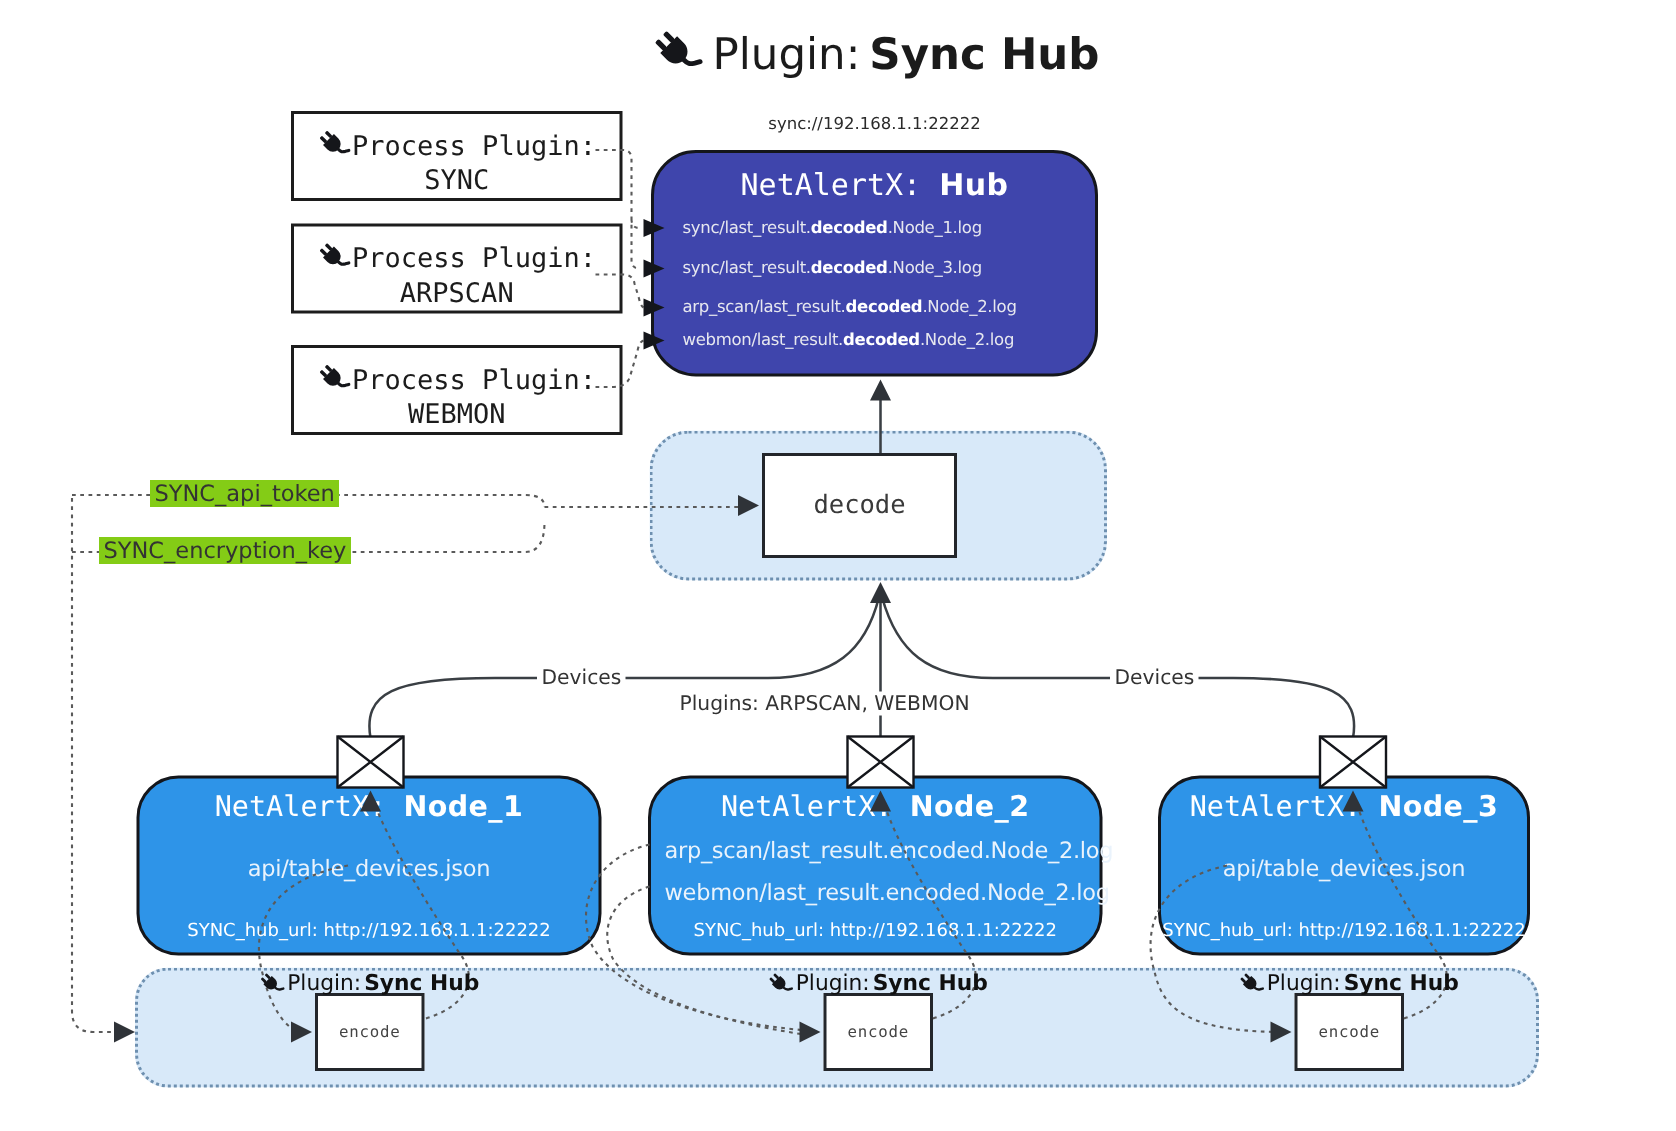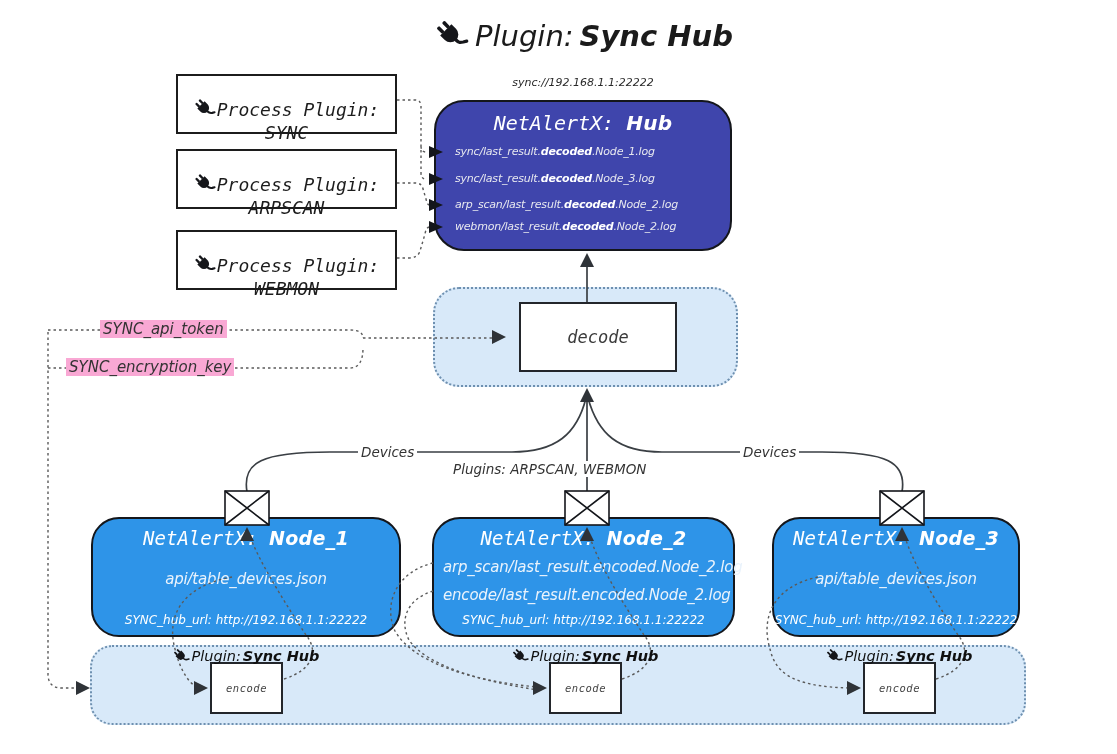--- a/index.html
+++ b/index.html
@@ -1,59 +1,59 @@
 <!DOCTYPE html>
 <html><head>
 <meta charset="utf-8">
 <style>
   html,body{margin:0;padding:0;background:#fff;}
   .canvas{position:relative;width:1117px;height:754px;background:#fff;overflow:hidden;
-          font-family:"DejaVu Sans","Liberation Sans",sans-serif;color:#1c1c1c;font-style:italic;}
+          font-family:"DejaVu Sans","Liberation Sans",sans-serif;color:#1c1c1c;}
   .abs{position:absolute;box-sizing:border-box;}
 
   
   .title-row{left:414px;top:14px;width:340px;height:44px;display:flex;align-items:center;justify-content:center;gap:6px;
              font-size:29px;color:#1b1b1b;}
   .title-row b{font-weight:700;}
 
   
-  .pbox{left:176px;width:221px;height:60px;background:#fff;border:2px solid #1c1c1c;
-        font-family:"DejaVu Sans Mono","Liberation Mono",monospace;font-size:18px;color:#1c1c1c;padding-top:20px;}
+  .pbox{left:194px;width:221px;height:60px;background:#fff;border:2px solid #1c1c1c;
+        font-family:"DejaVu Sans Mono","Liberation Mono",monospace;font-size:18px;color:#1c1c1c;padding-top:8px;}
   .pbox .row{display:flex;align-items:center;justify-content:center;gap:1px;height:26px;}
   .pbox .pname{text-align:center;height:24px;}
 
   
   .hub-url{left:434px;top:76px;width:298px;text-align:center;font-size:11px;color:#2a2a2a;}
   .hub{left:434px;top:100px;width:298px;height:151px;background:#3f45ac;border:2.5px solid #14161b;border-radius:30px;color:#fff;}
   .hub-title{text-align:center;margin-top:9px;font-family:"DejaVu Sans Mono","Liberation Mono",monospace;font-size:20px;}
   .hub-title b,.node-title b{font-family:"DejaVu Sans","Liberation Sans",sans-serif;font-weight:700;letter-spacing:.3px;}
   .hub-log{position:absolute;left:19px;font-size:11px;color:#e7e8ef;white-space:nowrap;letter-spacing:-0.2px;}
   .hub-log b{color:#fff;font-weight:700;}
 
   
   .bandbox{background:#d8e9f9;border:2px dotted #6e90b0;}
   .decodeband{left:433px;top:287px;width:305px;height:100px;border-radius:26px;}
   .encband{left:90px;top:645px;width:936px;height:80px;border-radius:22px;}
 
   
   .whitebox{background:#fff;border:2px solid #23262b;display:flex;align-items:center;justify-content:center;
             font-family:"DejaVu Sans Mono","Liberation Mono",monospace;color:#3a3a3a;}
-  .decode{left:519px;top:302px;width:158px;height:70px;font-size:17px;}
+  .decode{left:508px;top:302px;width:130px;height:70px;font-size:17px;}
   .encode{top:662px;width:73px;height:52px;font-size:10.5px;letter-spacing:.5px;color:#444;}
 
   
   .node{top:517px;height:120px;background:#2e94e8;border:2.5px solid #14161b;border-radius:28px;color:#fff;}
   .node-title{text-align:center;margin-top:8px;font-family:"DejaVu Sans Mono","Liberation Mono",monospace;font-size:19px;}
   .node-file{position:absolute;font-size:15px;color:#eaf3fc;white-space:nowrap;letter-spacing:-0.2px;}
   .node-file.center{width:100%;text-align:center;}
   .node-url{position:absolute;bottom:8px;width:100%;text-align:center;font-size:12px;color:#fff;margin-top:48px;}
 
   
   .flabel{position:absolute;background:#fff;color:#333;font-size:13.5px;padding:0 3px;z-index:6;white-space:nowrap;}
-  .cfglabel{position:absolute;background:#f9a8d4;color:#333;font-size:15px;padding:0 3px;z-index:6;white-space:nowrap;}
+  .cfglabel{position:absolute;background:#84cc16;color:#333;font-size:15px;padding:0 3px;z-index:6;white-space:nowrap;}
 
   
   .enclabel{position:absolute;top:647px;height:18px;display:flex;align-items:center;justify-content:center;
             font-size:14.5px;color:#101010;gap:2px;z-index:6;white-space:nowrap;}
   .enclabel b{font-weight:700;}
 
   svg.overlay{position:absolute;left:0;top:0;z-index:5;pointer-events:none;}
   .plug{width:22px;height:22px;flex:0 0 auto;}
   .plug.big{width:34px;height:34px;}
   .plug.small{width:17px;height:17px;}
@@ -136,21 +136,21 @@
       <span>NetAlertX: </span><b>Node_1</b>
     </div>
     <div class="node-file center" style="top:51px">api/table_devices.json</div>
     <div class="node-url">SYNC_hub_url: http://192.168.1.1:22222</div>
   </div>
   <div class="abs node" style="left:432px;width:303px">
     <div class="node-title">
       <span>NetAlertX: </span><b>Node_2</b>
     </div>
     <div class="node-file" style="left:9px;top:39px">arp_scan/last_result.encoded.Node_2.log</div>
-    <div class="node-file" style="left:9px;top:67px">encode/last_result.encoded.Node_2.log</div>
+    <div class="node-file" style="left:9px;top:67px">webmon/last_result.encoded.Node_2.log</div>
     <div class="node-url">SYNC_hub_url: http://192.168.1.1:22222</div>
   </div>
   <div class="abs node" style="left:772px;width:248px">
     <div class="node-title">
       <span>NetAlertX: </span><b>Node_3</b>
     </div>
     <div class="node-file center" style="top:51px">api/table_devices.json</div>
     <div class="node-url">SYNC_hub_url: http://192.168.1.1:22222</div>
   </div>
 

